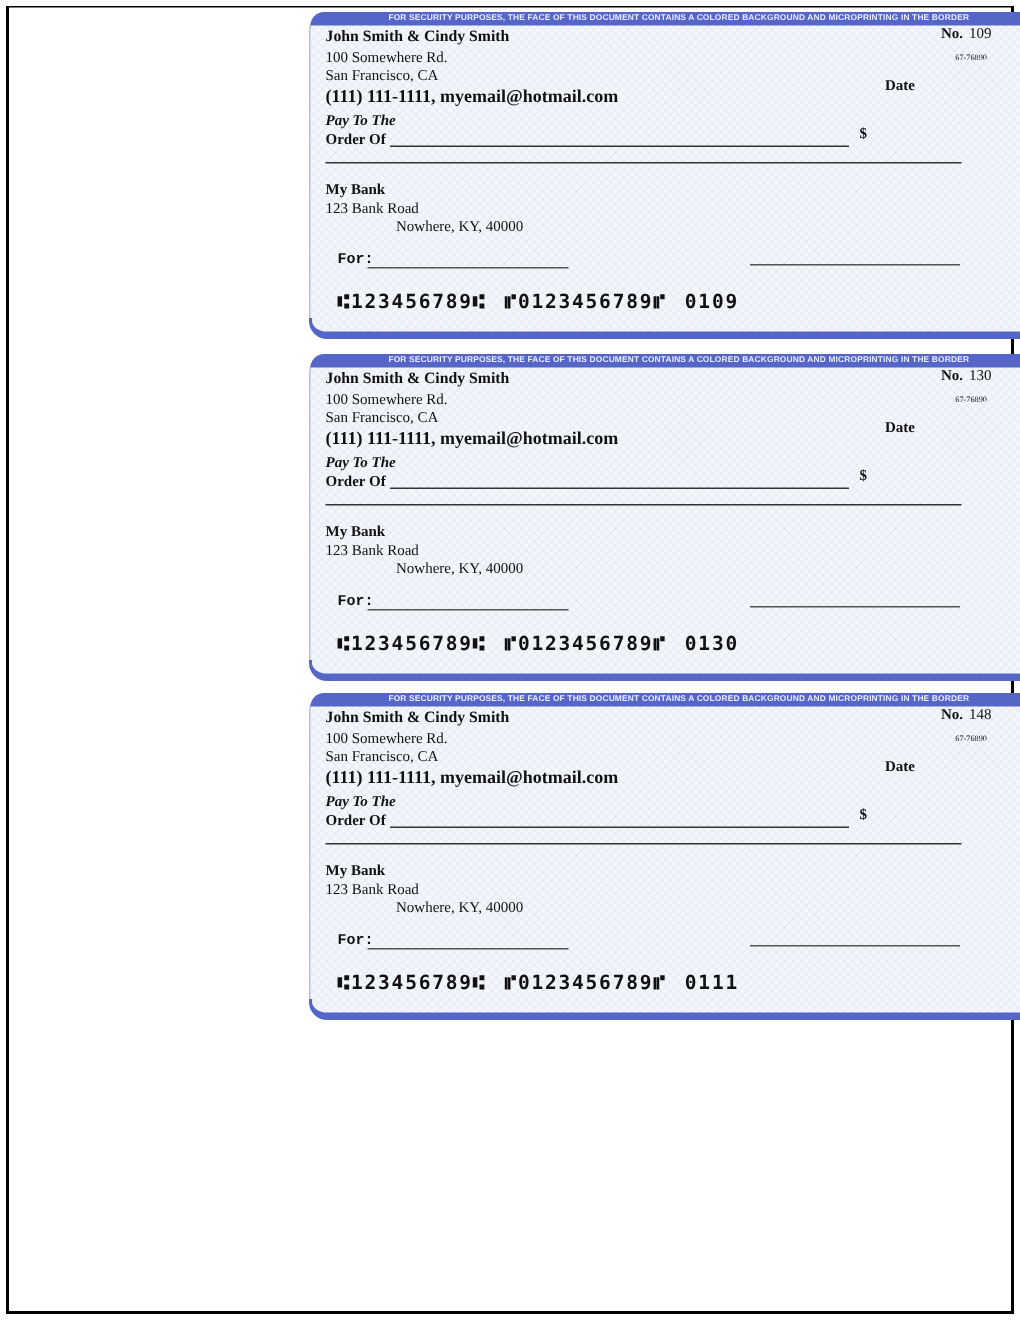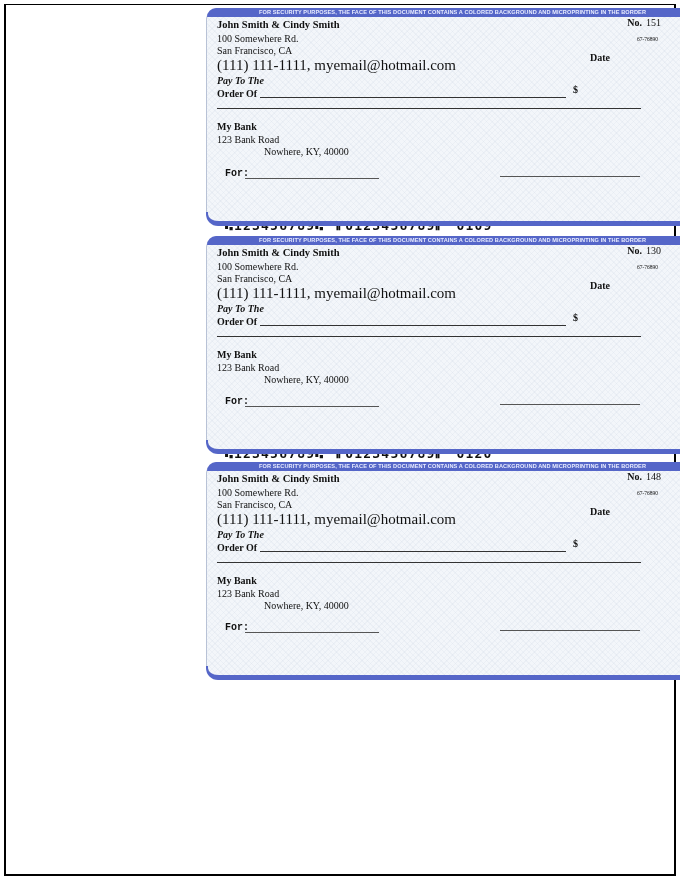--- a/index.html
+++ b/index.html
@@ -19,52 +19,52 @@
                   border-left: 2px solid #5566c8; border-right: 2px solid #5566c8; box-sizing: border-box; }
   .security-band { position: absolute; left: 0; right: 0; top: 0; height: 9px;
                    background: #5566c8; border-radius: 12px 12px 0 0;
                    color: #e8ecff; font-family: "Liberation Sans", sans-serif; font-weight: bold;
                    font-size: 5.6px; line-height: 9px; text-align: center; letter-spacing: 0.1px;
                    white-space: nowrap; overflow: hidden; }
   .t { position: absolute; white-space: nowrap; }
   .name { left: 10px; top: 11px; font-weight: bold; font-size: 10.5px; }
   .addr1 { left: 10px; top: 25px; font-size: 10px; }
   .addr2 { left: 10px; top: 37px; font-size: 10px; text-align: right; }
-  .contact { left: 10px; top: 49px; font-size: 15px; }
+  .contact { left: 10px; top: 49px; font-size: 12px; font-weight: bold; }
   .checkno { right: 37px; top: 9px; font-weight: bold; font-size: 10px; }
   .checkno .num { font-weight: normal; margin-left: 4px; }
   .routing-frac { right: 40px; top: 28px; font-size: 5.5px; }
   .date-label { right: 88px; top: 44px; font-weight: bold; font-size: 10px; }
   .payto1 { left: 10px; top: 67px; font-weight: bold; font-size: 10px; font-style: italic; }
   .payto2 { left: 10px; top: 80px; font-weight: bold; font-size: 10px; }
   .payee-line { position: absolute; left: 53px; top: 89px; width: 306px; border-bottom: 1px solid #333; }
   .dollar { left: 366px; top: 76px; font-weight: bold; font-size: 10px; }
   .amount-words-line { position: absolute; left: 10px; top: 100px; width: 424px; border-bottom: 1px solid #333; }
   .bank-name { left: 10px; top: 113px; font-weight: bold; font-size: 10px; }
   .bank-addr1 { left: 10px; top: 126px; font-size: 10px; }
   .bank-addr2 { left: 10px; top: 138px; font-size: 10px; margin-left: 47px; }
   .for-label { left: 18px; top: 160px; font-weight: bold; font-size: 10px; font-family: Liberation Mono, monospace; }
   .memo-line { position: absolute; left: 38px; top: 170px; width: 134px; border-bottom: 1px solid #555; }
   .sig-line { position: absolute; left: 293px; top: 168px; width: 140px; border-bottom: 1px solid #555; }
   .micr { left: 18px; top: 186px; font-family: "DejaVu Sans Mono", monospace; font-size: 13px;
-          font-weight: bold; letter-spacing: 1.2px; color: #111; margin-top: 24px; }
+          font-weight: bold; letter-spacing: 1.2px; color: #111; }
   .micr span { margin-right: 12px; }
 </style>
 </head>
 <body>
 
 <div class="page-frame"></div>
 
 <div class="check" style="top:8px;">
   <div class="security-band">FOR SECURITY PURPOSES, THE FACE OF THIS DOCUMENT CONTAINS A COLORED BACKGROUND AND MICROPRINTING IN THE BORDER</div>
   <div class="t name">John Smith &amp; Cindy Smith</div>
   <div class="t addr1">100 Somewhere Rd.</div>
   <div class="t addr2">San Francisco, CA</div>
   <div class="t contact">(111) 111-1111, myemail@hotmail.com</div>
-  <div class="t checkno"><span>No.</span><span class="num">151</span></div>
+  <div class="t checkno"><span>No.</span><span class="num">109</span></div>
   <div class="t routing-frac">67-76890</div>
   <div class="t date-label">Date</div>
   <div class="t payto1">Pay To The</div>
   <div class="t payto2">Order Of</div>
   <div class="payee-line"></div>
   <div class="t dollar">$</div>
   <div class="amount-words-line"></div>
   <div class="t bank-name">My Bank</div>
   <div class="t bank-addr1">123 Bank Road</div>
   <div class="t bank-addr2">Nowhere, KY, 40000</div>
@@ -87,21 +87,21 @@
   <div class="t payto2">Order Of</div>
   <div class="payee-line"></div>
   <div class="t dollar">$</div>
   <div class="amount-words-line"></div>
   <div class="t bank-name">My Bank</div>
   <div class="t bank-addr1">123 Bank Road</div>
   <div class="t bank-addr2">Nowhere, KY, 40000</div>
   <div class="t for-label">For:</div>
   <div class="memo-line"></div>
   <div class="sig-line"></div>
-  <div class="t micr"><span>⑆123456789⑆</span><span>⑈0123456789⑈</span><span>0120</span></div>
+  <div class="t micr"><span>⑆123456789⑆</span><span>⑈0123456789⑈</span><span>0130</span></div>
 </div>
 
 <div class="check" style="top:462px;">
   <div class="security-band">FOR SECURITY PURPOSES, THE FACE OF THIS DOCUMENT CONTAINS A COLORED BACKGROUND AND MICROPRINTING IN THE BORDER</div>
   <div class="t name">John Smith &amp; Cindy Smith</div>
   <div class="t addr1">100 Somewhere Rd.</div>
   <div class="t addr2">San Francisco, CA</div>
   <div class="t contact">(111) 111-1111, myemail@hotmail.com</div>
   <div class="t checkno"><span>No.</span><span class="num">148</span></div>
   <div class="t routing-frac">67-76890</div>
@@ -110,13 +110,14 @@
   <div class="t payto2">Order Of</div>
   <div class="payee-line"></div>
   <div class="t dollar">$</div>
   <div class="amount-words-line"></div>
   <div class="t bank-name">My Bank</div>
   <div class="t bank-addr1">123 Bank Road</div>
   <div class="t bank-addr2">Nowhere, KY, 40000</div>
   <div class="t for-label">For:</div>
   <div class="memo-line"></div>
   <div class="sig-line"></div>
+  <div class="t micr"><span>⑆123456789⑆</span><span>⑈0123456789⑈</span><span>0111</span></div>
 </div>
 
 </body></html>

